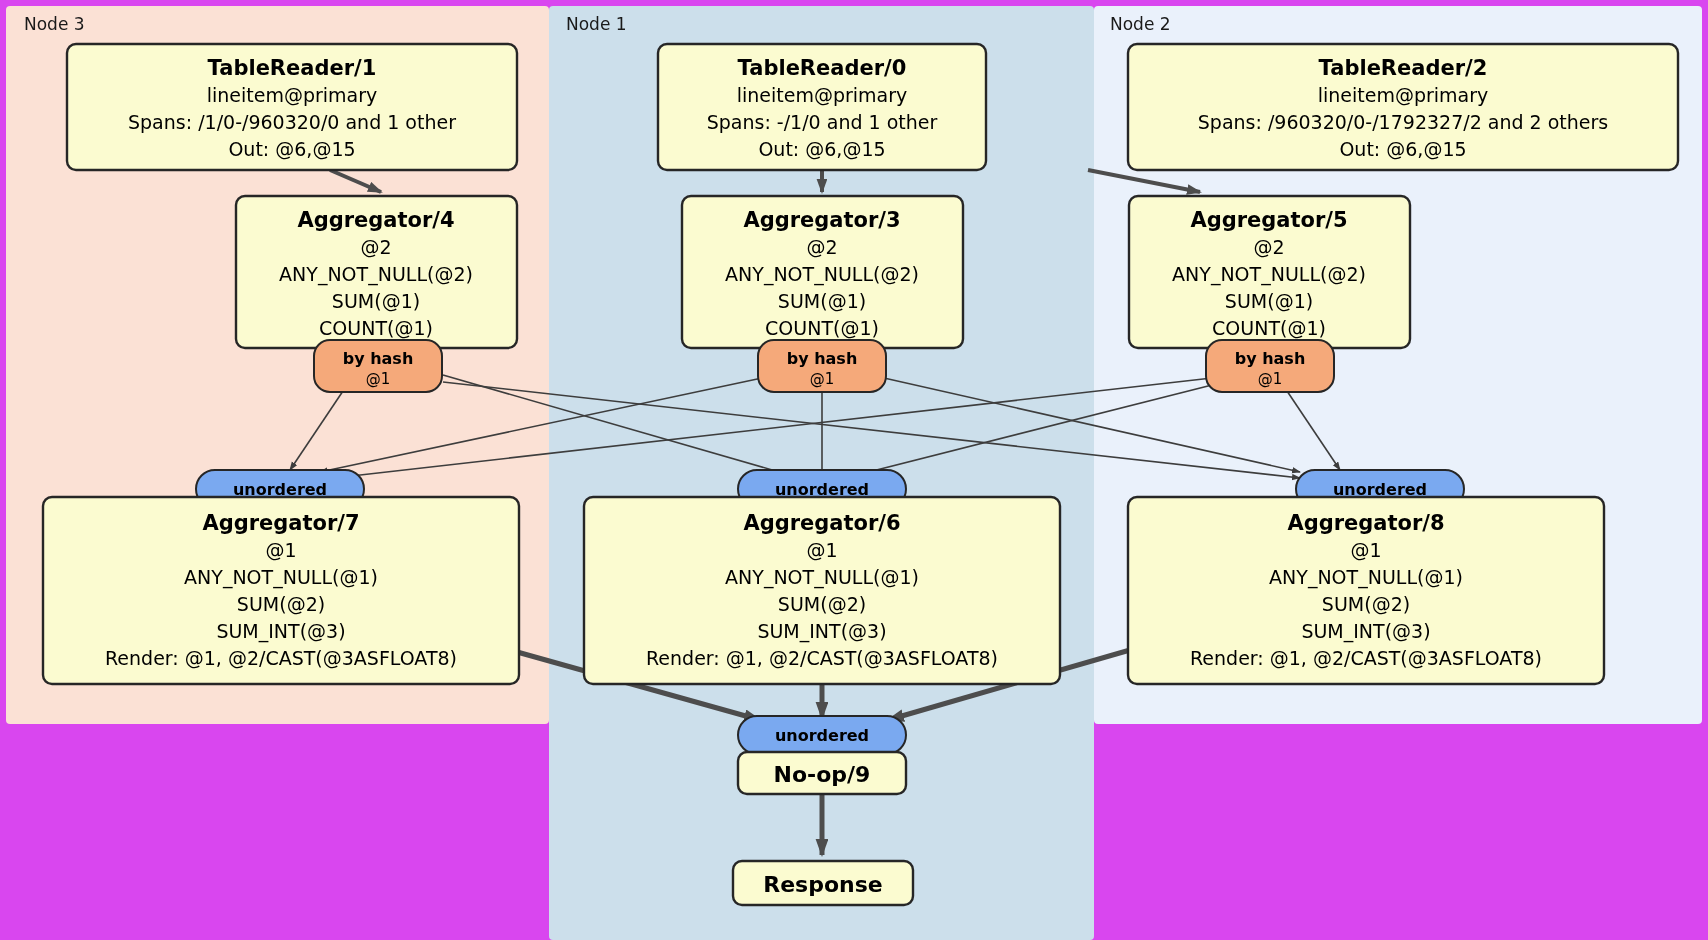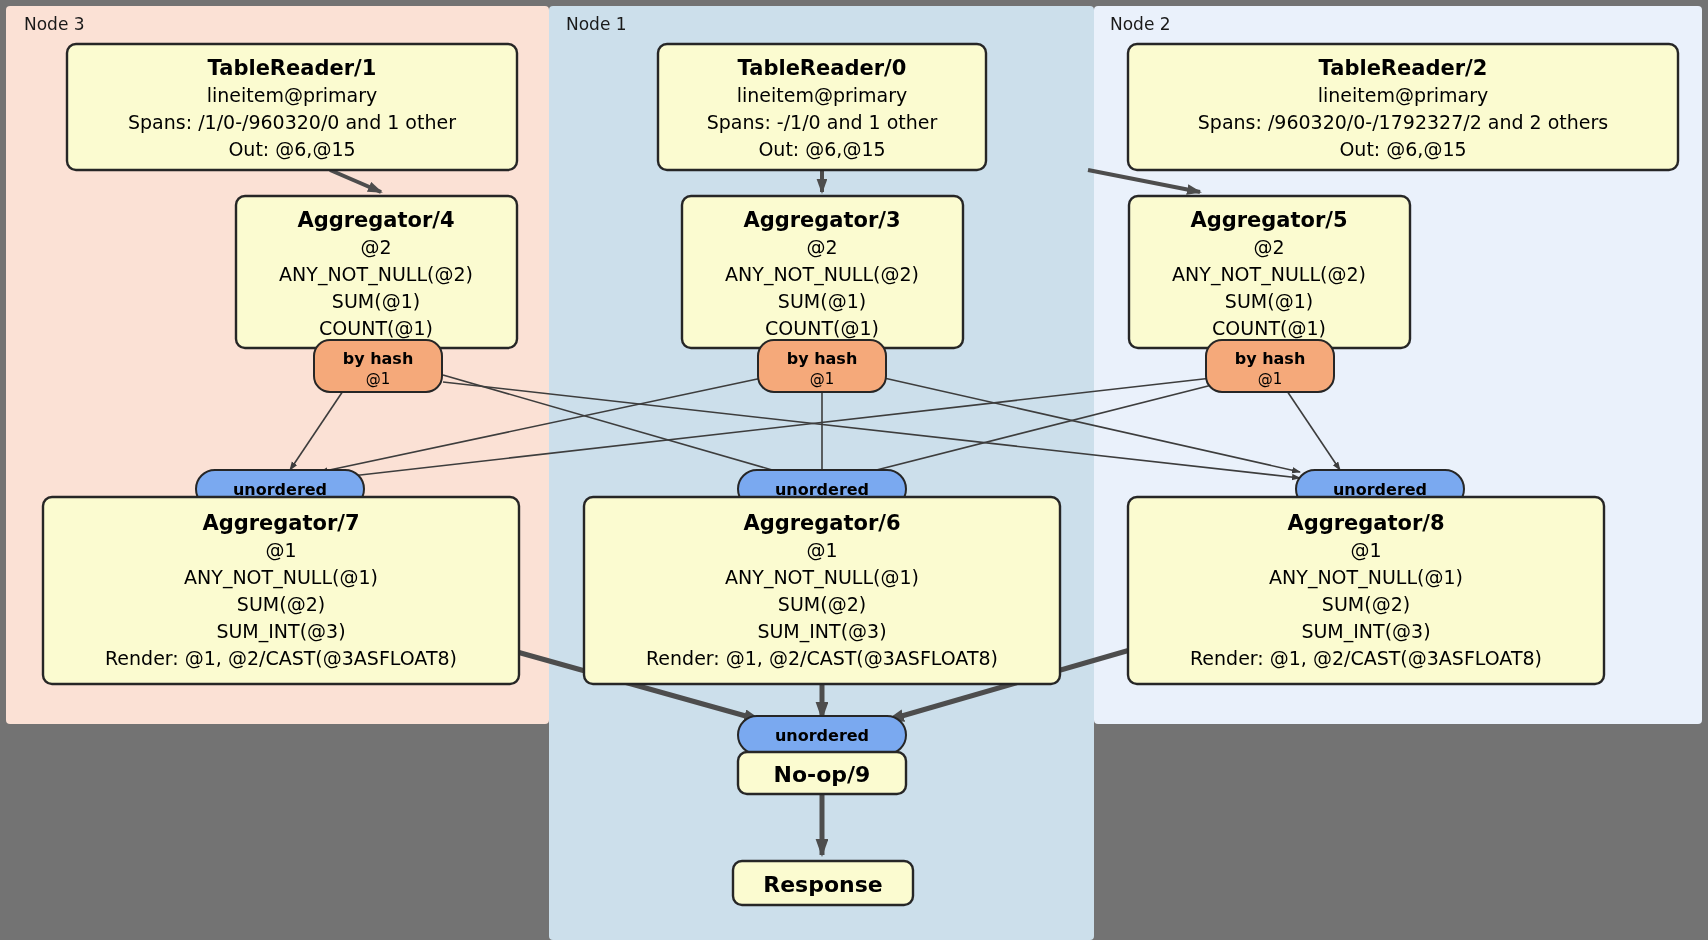--- a/index.html
+++ b/index.html
@@ -1,18 +1,18 @@
 <!DOCTYPE html>
 <html><head>
 <meta charset="utf-8">
 <style>
   html,body{margin:0;padding:0;background:#ffffff;}
   body{width:1708px;height:940px;overflow:hidden;
        font-family:"DejaVu Sans","Liberation Sans",sans-serif;}
-  #stage{position:relative;width:1708px;height:940px;background:#737373;}
+  #stage{position:relative;width:1708px;height:940px;background:#d946ef;}
   svg#diagram{position:absolute;left:0;top:0;width:1708px;height:940px;display:block;}
 
   .panel-label{font-size:17px;fill:#1a1a1a;font-family:"DejaVu Sans","Liberation Sans",sans-serif;}
 
   .boxtitle{font-weight:bold;font-size:21px;fill:#000;
             font-family:"DejaVu Sans","Liberation Sans",sans-serif;}
   .boxline{font-size:19px;fill:#000;
            font-family:"DejaVu Sans","Liberation Sans",sans-serif;}
   .pilltext{font-weight:bold;font-size:16px;fill:#000;
             font-family:"DejaVu Sans","Liberation Sans",sans-serif;}

